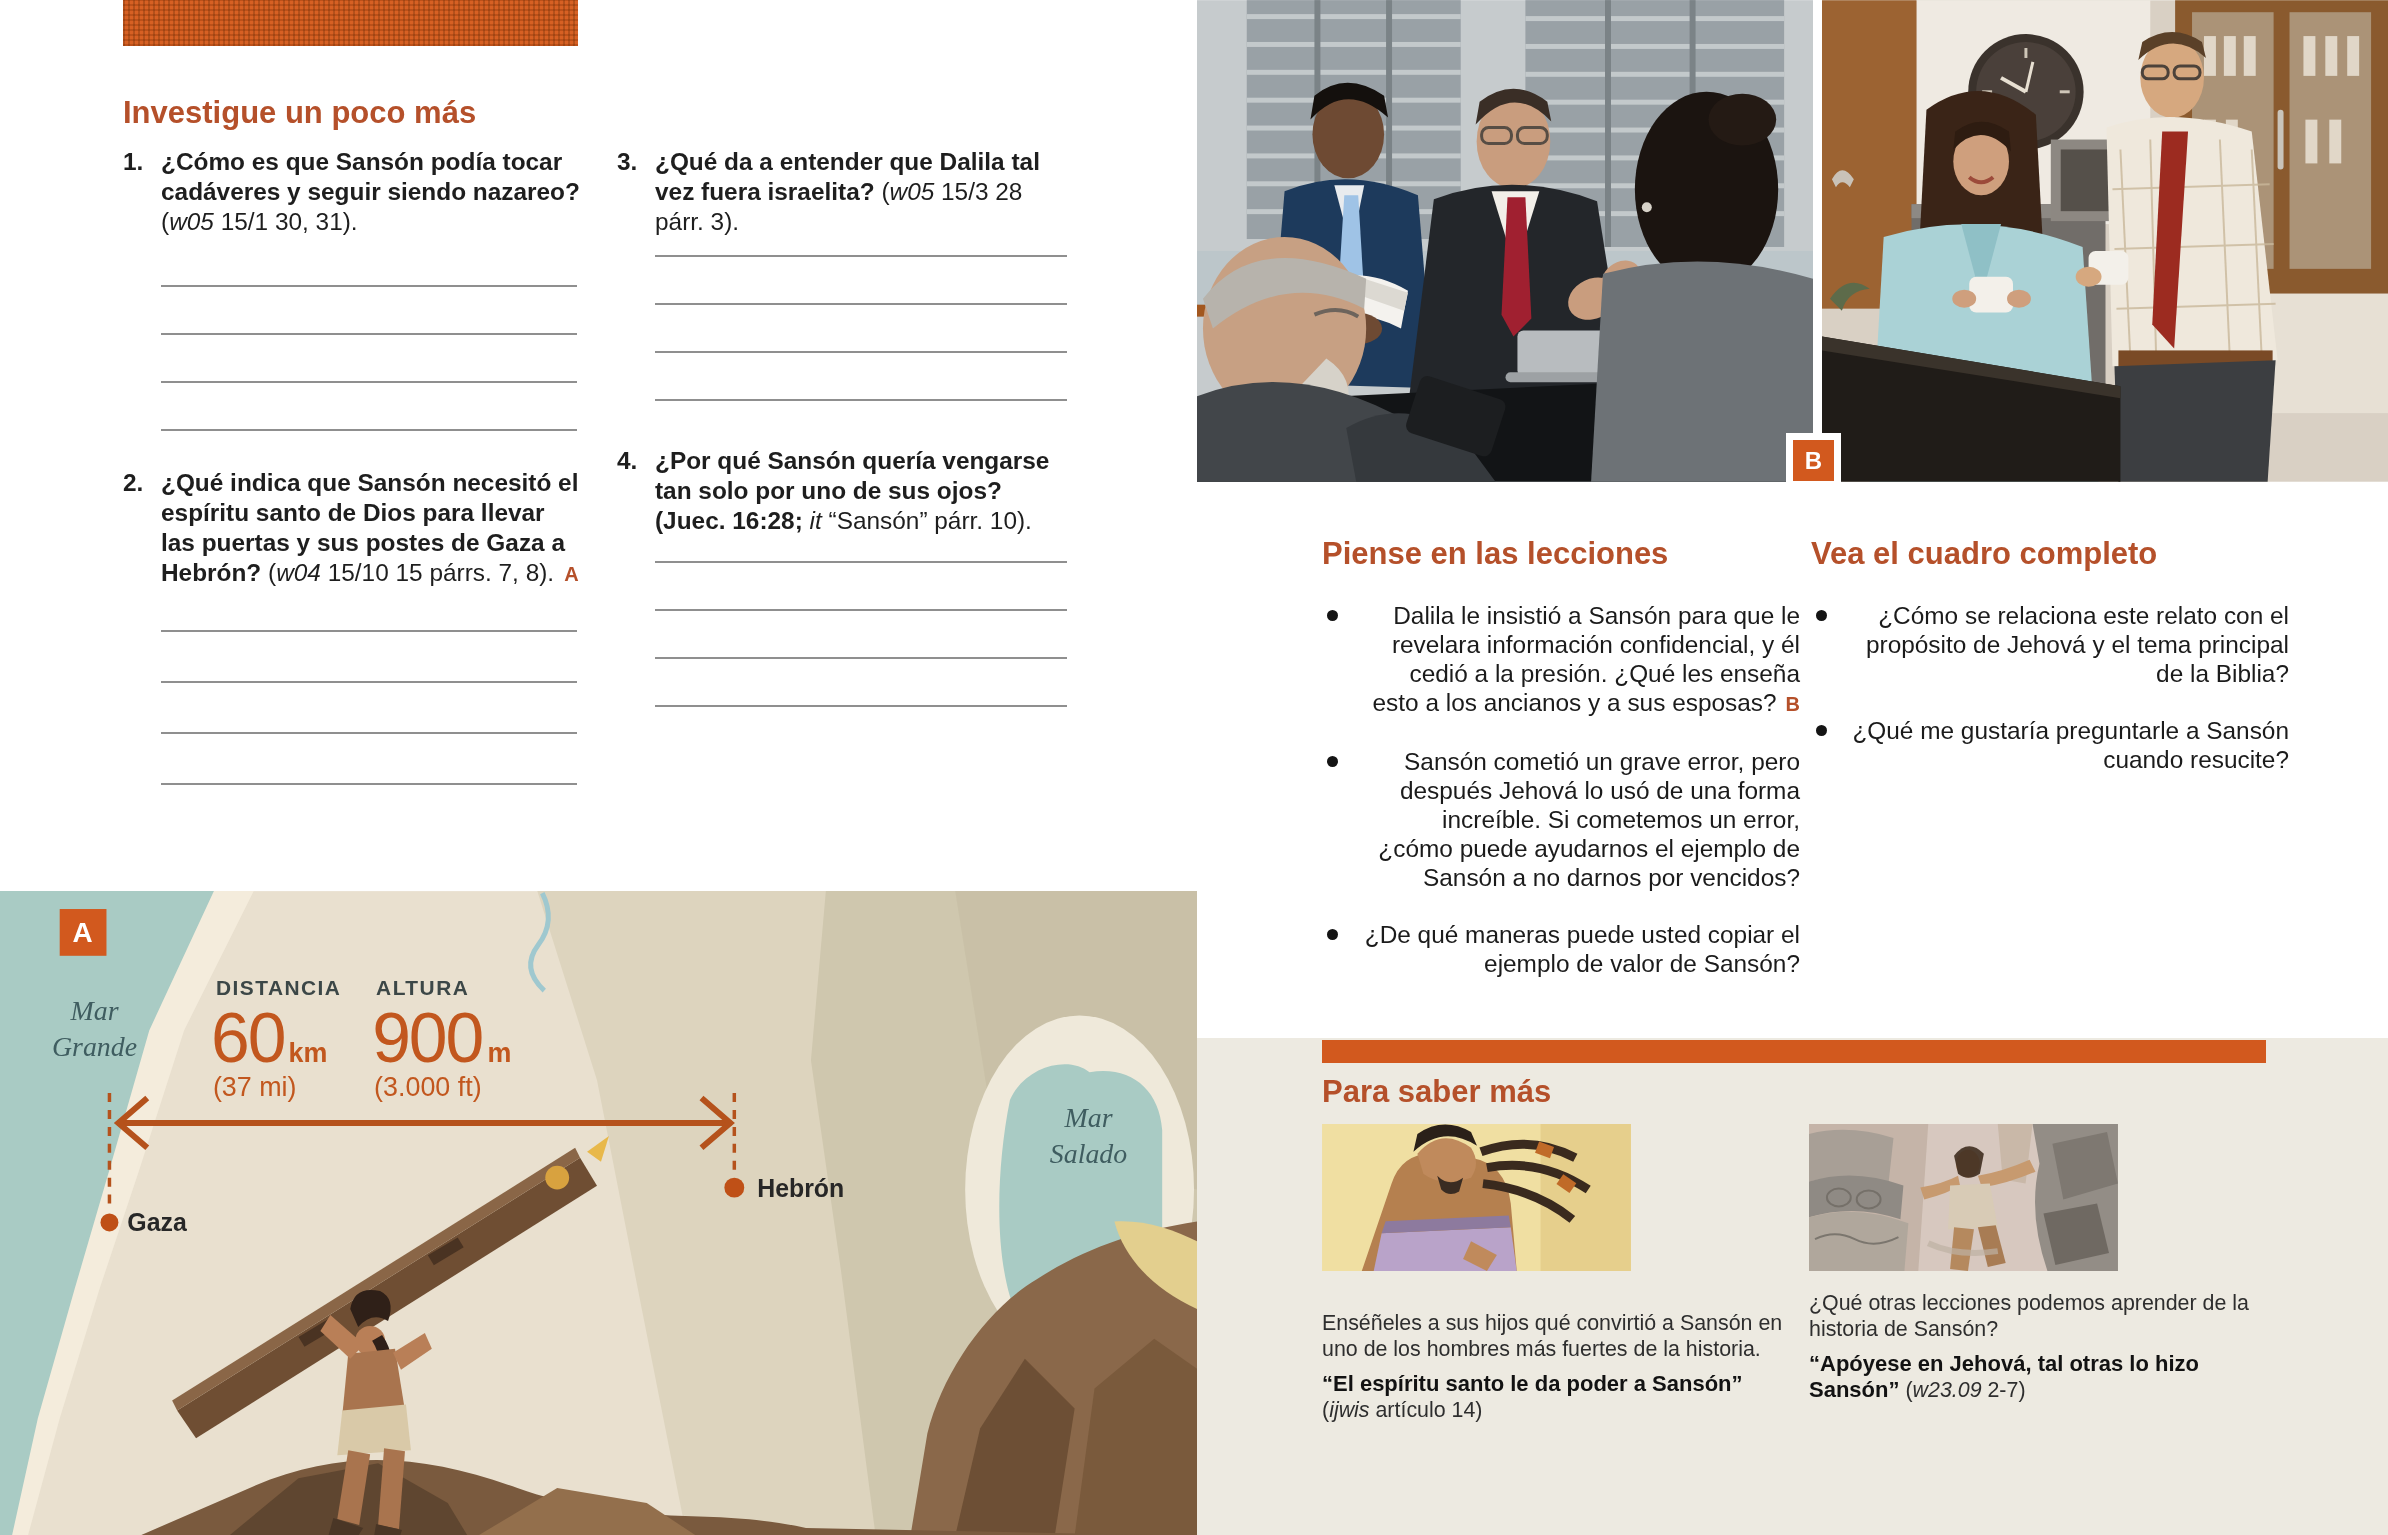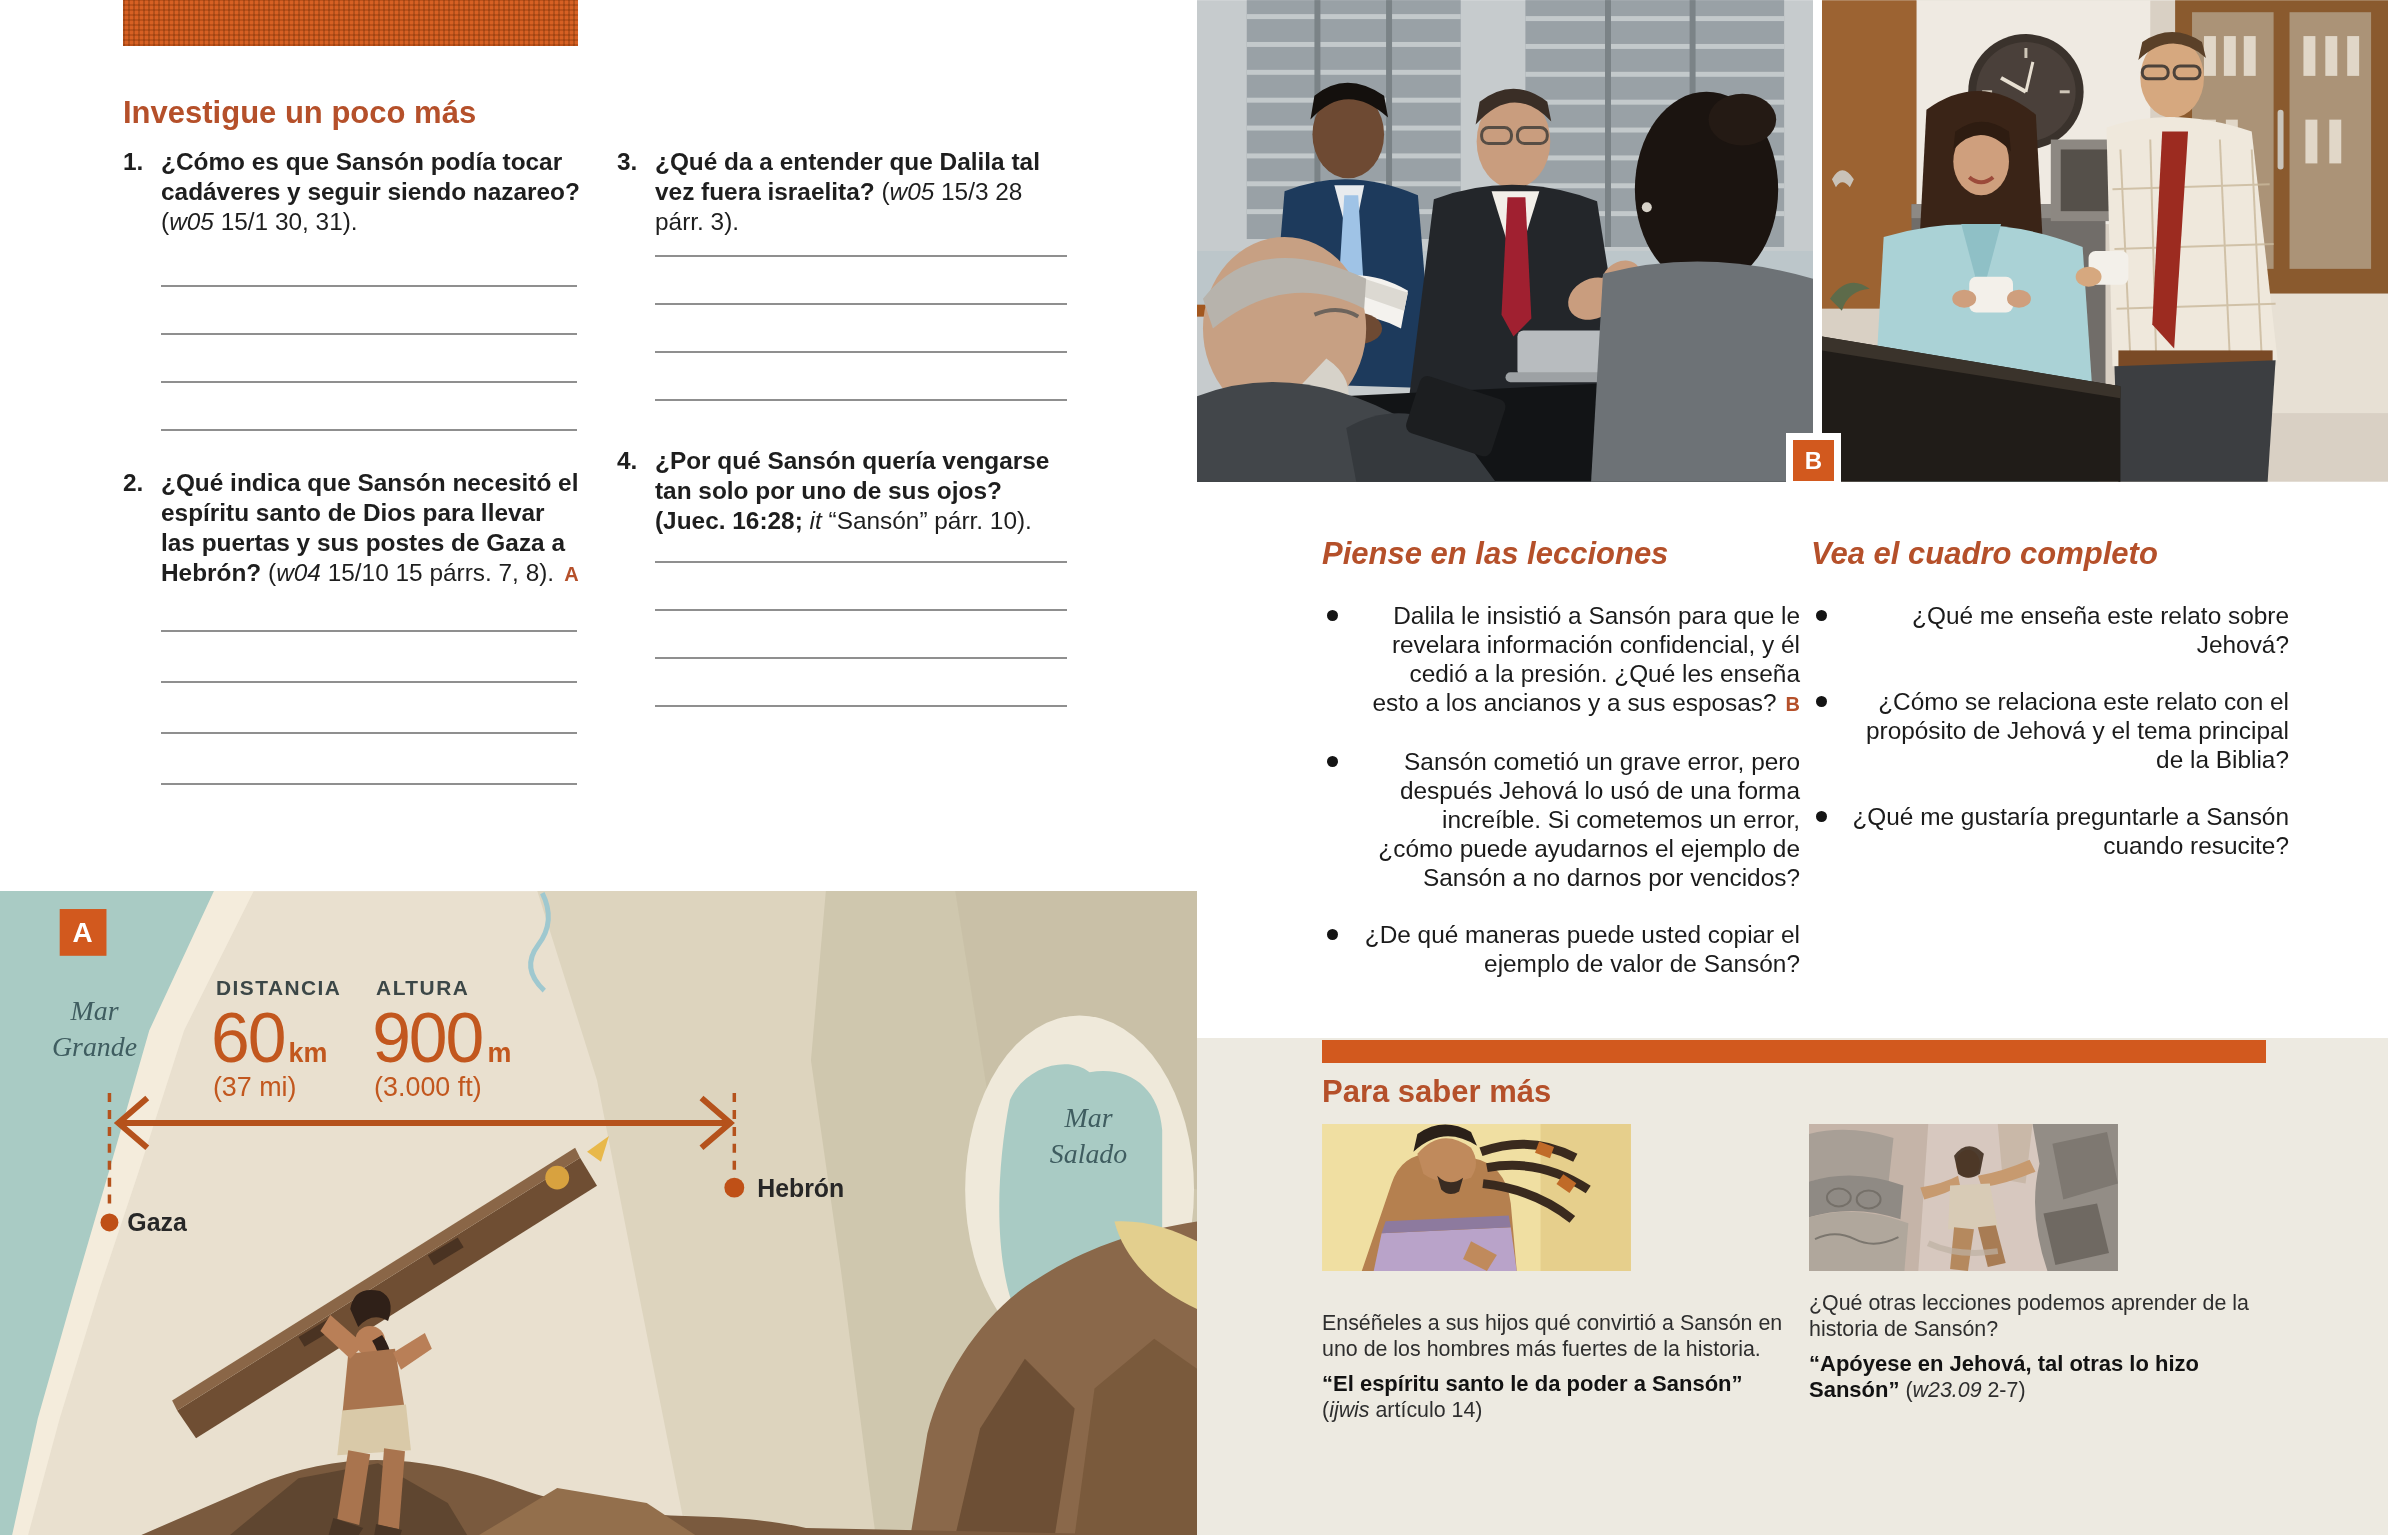--- a/index.html
+++ b/index.html
@@ -50,21 +50,21 @@
   .photo2{left:1822px;top:0;width:566px;height:482px;}
   .badge-b{left:1786px;top:433px;width:55px;height:55px;background:#ffffff;
            display:flex;align-items:center;justify-content:center;}
   .badge-b .inner{width:41px;height:41px;background:#d2591e;color:#fff;font-weight:bold;
            font-size:24px;display:flex;align-items:center;justify-content:center;}
 
   
   .col{width:478px;}
   .col-piense{left:1322px;top:537px;}
   .col-cuadro{left:1811px;top:537px;}
-  .col h2{margin:0 0 30px 0;font-style:italic;}
+  .col h2{margin:0 0 30px 0;}
   .blist{list-style:none;margin:0;padding:0;text-align:right;}
   .blist li{position:relative;padding-left:40px;font-size:24.4px;line-height:29px;
             margin-bottom:28px;color:#1b1b1b;}
   .blist .dot{position:absolute;left:5px;top:9px;width:11px;height:11px;border-radius:50%;background:#141414;}
   .marker-b{color:#b5502a;font-weight:bold;font-size:20px;margin-left:9px;}
 
   
   .beige{left:1197px;top:1038px;width:1191px;height:498px;background:#edeae1;}
   .orange-bar{left:1322px;top:1040px;width:944px;height:23px;background:#d2591e;}
   .saber-title{left:1322px;top:1075px;text-align:right;}
@@ -384,21 +384,20 @@
     <ul class="blist">
       <li><span class="dot"></span><span>Dalila le insistió a Sansón para que le revelara información confidencial, y él cedió a la presión. ¿Qué les enseña esto a los ancianos y a sus esposas?</span><span class="marker-b">B</span></li>
       <li><span class="dot"></span><span>Sansón cometió un grave error, pero después Jehová lo usó de una forma increíble. Si cometemos un error, ¿cómo puede ayudarnos el ejemplo de Sansón a no darnos por vencidos?</span></li>
       <li><span class="dot"></span><span>¿De qué maneras puede usted copiar el ejemplo de valor de Sansón?</span></li>
     </ul>
   </div>
 
   <div class="abs col col-cuadro">
     <h2 class="h-orange">Vea el cuadro completo</h2>
     <ul class="blist">
-      <li><span class="dot"></span><span>¿Qué me enseña este relato sobre Jehová?</span></li>
       <li><span class="dot"></span><span>¿Cómo se relaciona este relato con el propósito de Jehová y el tema principal de la Biblia?</span></li>
       <li><span class="dot"></span><span>¿Qué me gustaría preguntarle a Sansón cuando resucite?</span></li>
     </ul>
   </div>
 
   <div class="abs beige"></div>
   <div class="abs orange-bar"></div>
   <h2 class="abs h-orange saber-title">Para saber más</h2>
 
   <svg class="abs thumb thumb1" viewBox="0 0 311 148">

